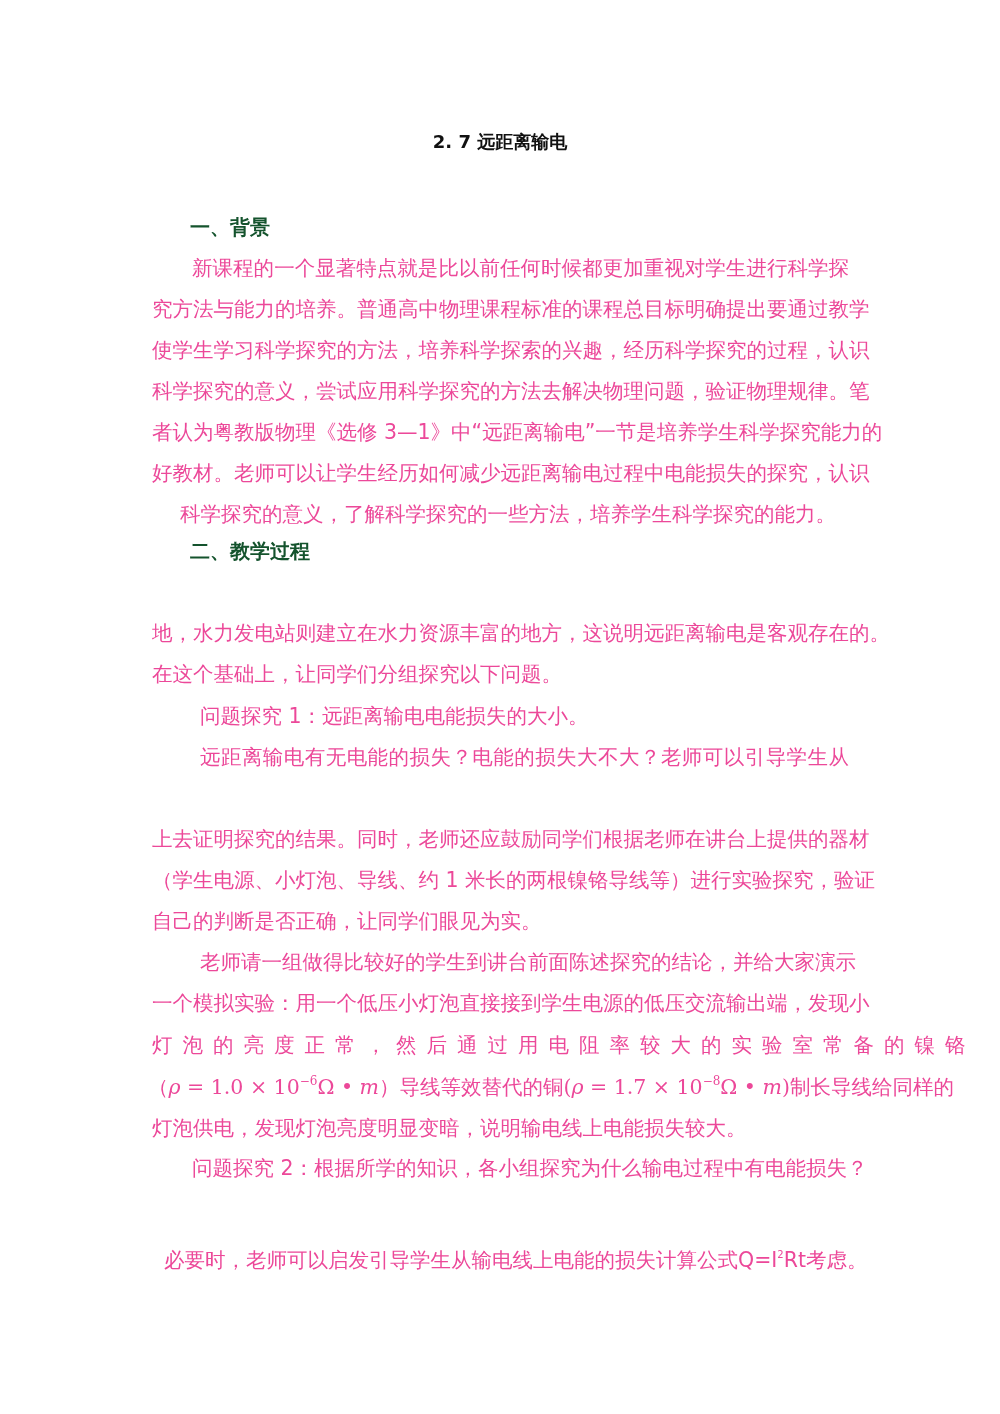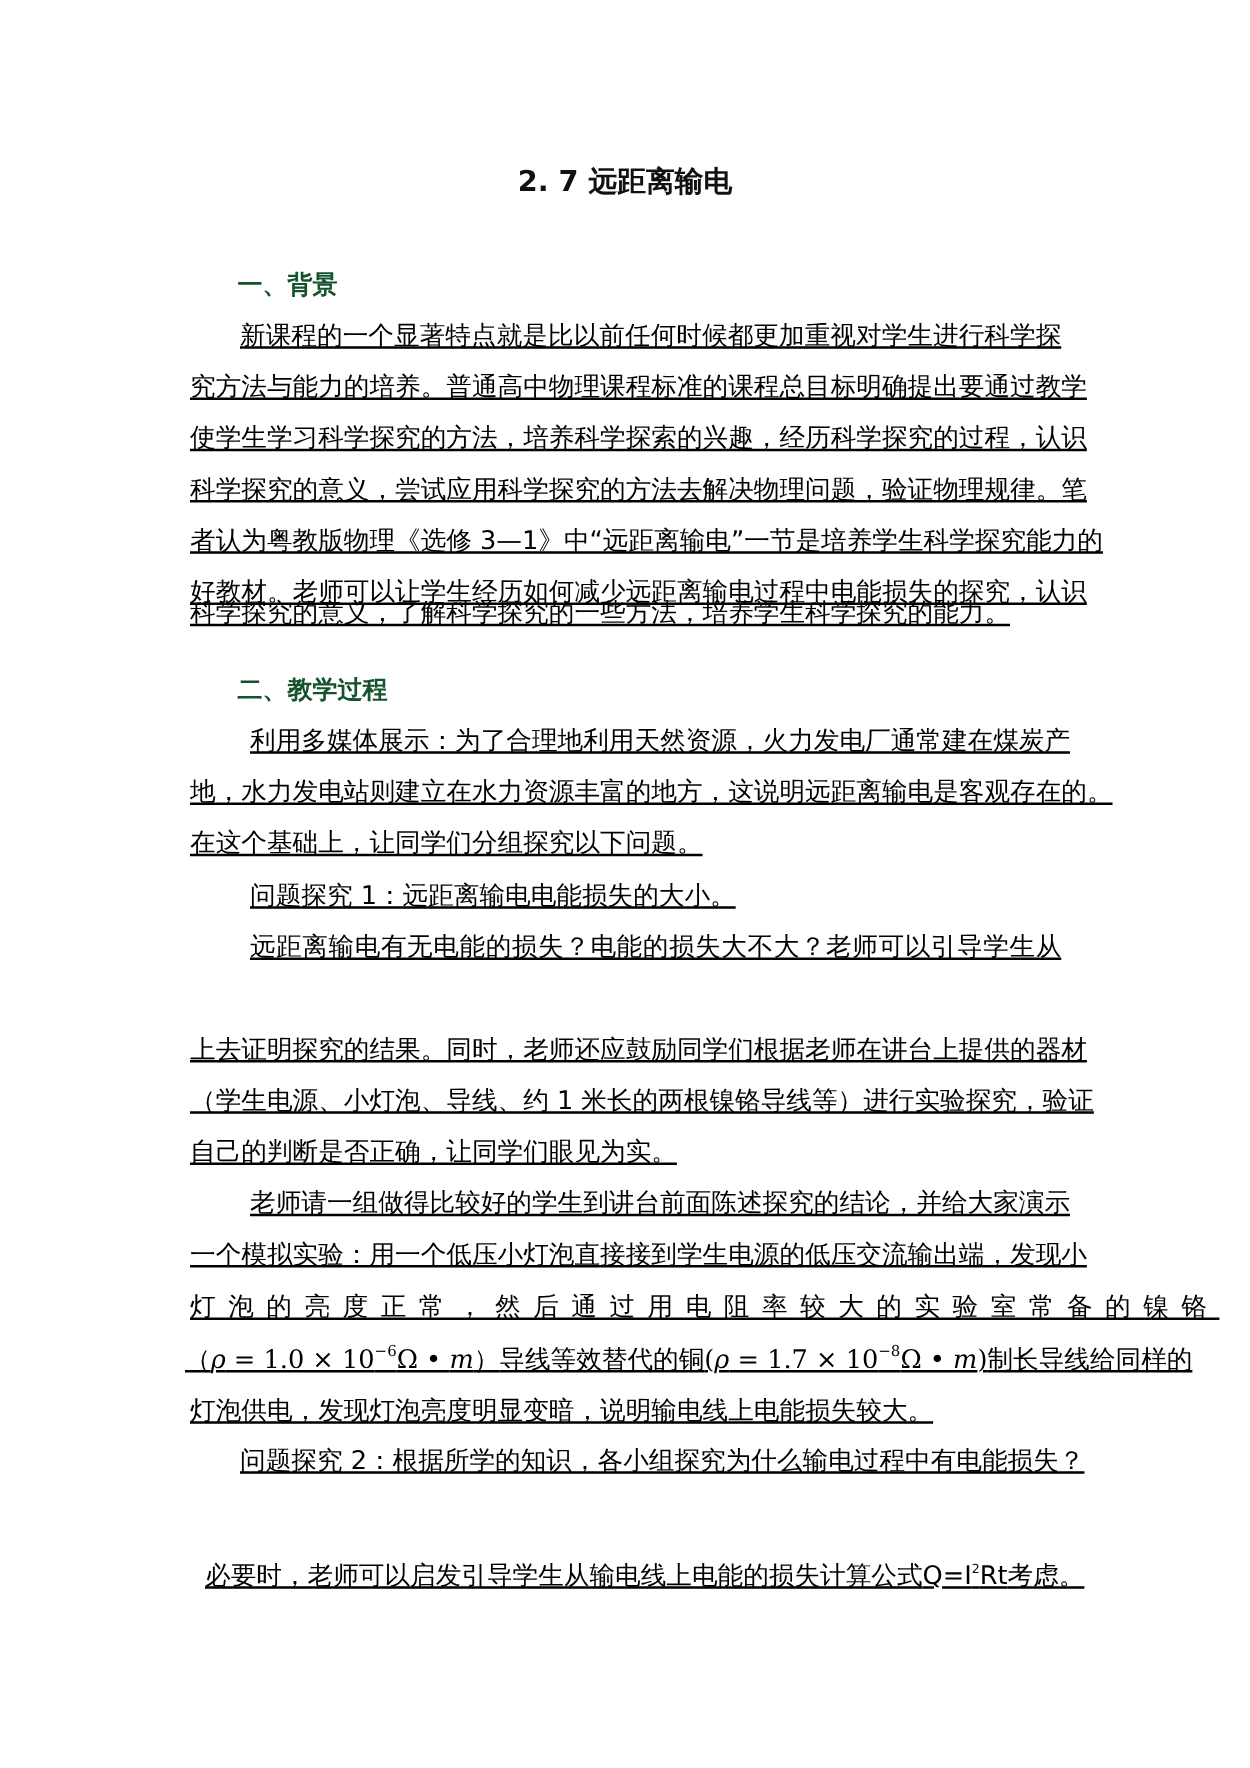--- a/index.html
+++ b/index.html
@@ -1,23 +1,23 @@
 <!DOCTYPE html>
 <html><head>
   <meta charset="utf-8">
   <style>
     html, body { margin: 0; padding: 0; background: #ffffff; }
     body { width: 1000px; height: 1414px; position: relative; overflow: hidden;
            font-family: "DejaVu Sans", "Liberation Sans", sans-serif; color: #1a1a1a; }
     .page { position: absolute; left: 0; top: 0; width: 1000px; height: 1414px; }
     .title { position: absolute; left: 0; width: 1000px; top: 130px; text-align: center;
-             font-size: 23px; font-weight: bold; letter-spacing: 0px; color: #111; }
+             font-size: 18px; font-weight: bold; letter-spacing: 0px; color: #111; }
     .h { position: absolute; left: 190px; font-size: 20px; font-weight: bold; color: #14532d; white-space: nowrap; }
     .ln { position: absolute; left: 152px; width: 697px; font-size: 20.5px; white-space: nowrap;
-          line-height: 28px; height: 28px; color: #000000; text-decoration: underline; }
+          line-height: 28px; height: 28px; color: #ec4899; }
     .ln.just { text-align: justify; text-align-last: justify; }
     .ln.ind { left: 192px; width: 657px; }
     .ln.ind2 { left: 200px; width: 649px; }
     .ln.ind3 { left: 164px; width: 669px; }
     sup { font-size: 10px; vertical-align: 9px; line-height: 0; }
     .math { font-family: "DejaVu Serif", "Liberation Serif", serif; }
     .math i { font-style: italic; }
     .math sup { font-size: 12px; }
   </style>
 </head>
@@ -28,25 +28,24 @@
   <div class="title">2. 7 远距离输电</div>
 
   <div class="h" style="top:214px;">一、背景</div>
 
   <div class="ln just ind" style="top:254px;">新课程的一个显著特点就是比以前任何时候都更加重视对学生进行科学探</div>
   <div class="ln just" style="top:295px;">究方法与能力的培养。普通高中物理课程标准的课程总目标明确提出要通过教学</div>
   <div class="ln just" style="top:336px;">使学生学习科学探究的方法，培养科学探索的兴趣，经历科学探究的过程，认识</div>
   <div class="ln just" style="top:377px;">科学探究的意义，尝试应用科学探究的方法去解决物理问题，验证物理规律。笔</div>
   <div class="ln just" style="top:418px;">者认为粤教版物理《选修 3—1》中“远距离输电”一节是培养学生科学探究能力的</div>
   <div class="ln just" style="top:459px;">好教材。老师可以让学生经历如何减少远距离输电过程中电能损失的探究，认识</div>
-  <div class="ln" style="top:476px;">科学探究的意义，了解科学探究的一些方法，培养学生科学探究的能力。</div>
+  <div class="ln" style="top:500px;margin-left:28px;">科学探究的意义，了解科学探究的一些方法，培养学生科学探究的能力。</div>
 
   <div class="h" style="top:538px;">二、教学过程</div>
 
-  <div class="ln just ind2" style="top:578px;">利用多媒体展示：为了合理地利用天然资源，火力发电厂通常建在煤炭产</div>
   <div class="ln just" style="top:619px;">地，水力发电站则建立在水力资源丰富的地方，这说明远距离输电是客观存在的。</div>
   <div class="ln" style="top:660px;">在这个基础上，让同学们分组探究以下问题。</div>
   <div class="ln ind2" style="top:702px;">问题探究 1：远距离输电电能损失的大小。</div>
   <div class="ln just ind2" style="top:743px;">远距离输电有无电能的损失？电能的损失大不大？老师可以引导学生从</div>
 
 
   <div class="ln just" style="top:825px;">上去证明探究的结果。同时，老师还应鼓励同学们根据老师在讲台上提供的器材</div>
   <div class="ln just" style="top:866px;">（学生电源、小灯泡、导线、约 1 米长的两根镍铬导线等）进行实验探究，验证</div>
   <div class="ln" style="top:907px;">自己的判断是否正确，让同学们眼见为实。</div>
   <div class="ln just ind2" style="top:948px;">老师请一组做得比较好的学生到讲台前面陈述探究的结论，并给大家演示</div>

